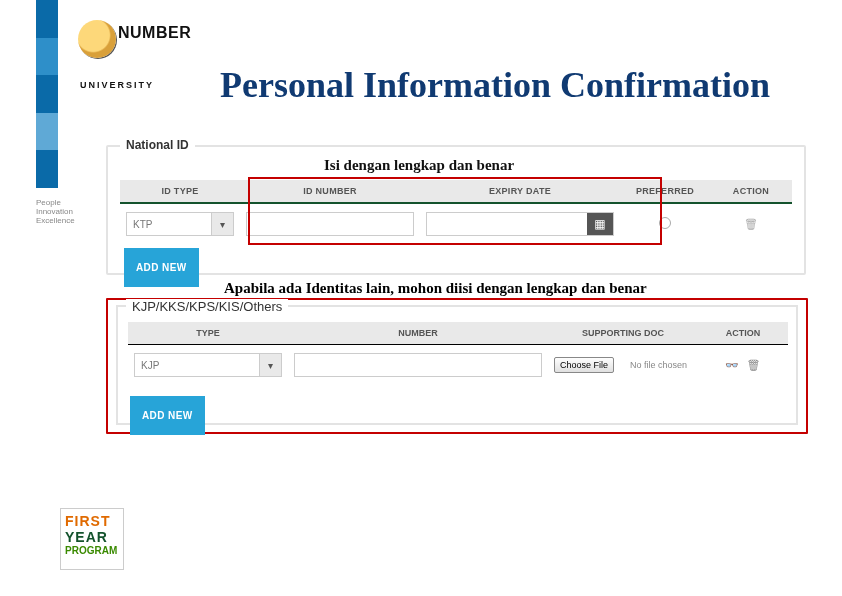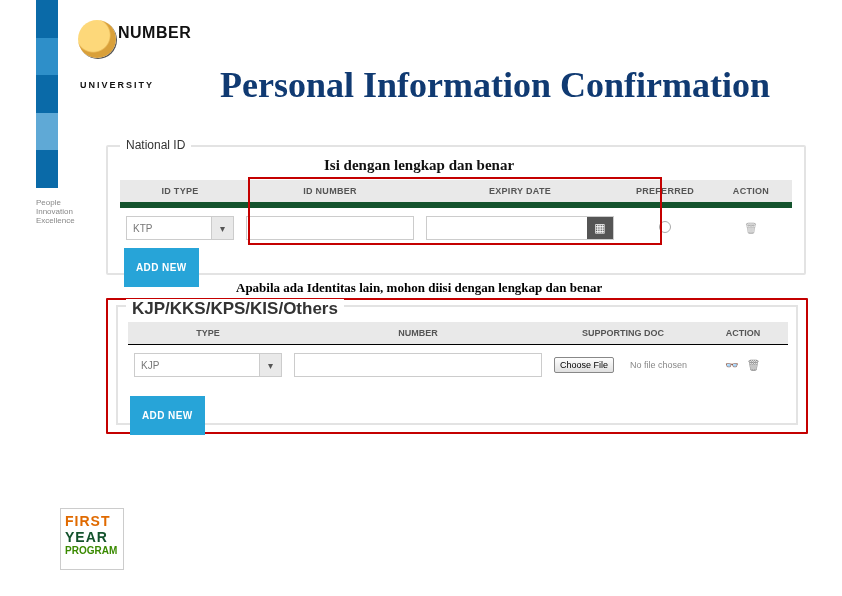--- a/index.html
+++ b/index.html
@@ -56,21 +56,21 @@
     left: 106px; top: 145px;
     width: 700px; height: 130px;
     border: 2px solid #e3e3e3;
     border-radius: 2px;
   }
   .legend1 {
     position: absolute;
     left: 120px; top: 138px;
     background: #fff;
     padding: 0 6px;
-    font-weight: 400;
+    font-weight: 700;
     font-size: 12px;
     color: #333;
   }
   .note1 {
     position: absolute;
     left: 324px; top: 157px;
     font-family: "Times New Roman", Times, serif;
     font-size: 15px; font-weight: 700;
     color: #111;
     text-align: right;
@@ -89,21 +89,21 @@
     border-collapse: collapse;
   }
   .tbl1 th {
     background: #e9e9e9;
     font-size: 9px;
     font-weight: 800;
     color: #555;
     letter-spacing: 0.3px;
     padding: 6px 4px;
     text-align: center;
-    border-bottom: 6px solid #14532d;
+    border-bottom: 2px solid #14532d;
   }
   .tbl1 td {
     padding: 8px 6px;
     font-size: 11px;
   }
   .selectish {
     display: flex; align-items: center;
     border: 1px solid #ccc;
     height: 24px;
     background: #fff;
@@ -144,45 +144,45 @@
     letter-spacing: 0.4px;
     padding: 14px 12px;
     border: none;
     cursor: pointer;
   }
   .addnew1 { left: 124px; top: 248px; }
 
   
   .note2 {
     position: absolute;
-    left: 236px; top: 280px;
+    left: 224px; top: 280px;
     font-family: "Times New Roman", Times, serif;
-    font-size: 13px; font-weight: 700;
+    font-size: 15px; font-weight: 700;
     color: #000;
   }
   .redbox2 {
     position: absolute;
     left: 106px; top: 298px;
     width: 702px; height: 136px;
     border: 2px solid #c40000;
     border-radius: 1px;
   }
   .fieldset2 {
     position: absolute;
     left: 116px; top: 305px;
     width: 682px; height: 120px;
     border: 2px solid #e3e3e3;
   }
   .legend2 {
     position: absolute;
     left: 126px; top: 299px;
     background: #fff;
     padding: 0 6px;
-    font-weight: 700;
-    font-size: 17px;
+    font-weight: 400;
+    font-size: 13px;
     color: #333;
   }
   .tbl2 {
     position: absolute;
     left: 128px; top: 322px;
     width: 660px;
     border-collapse: collapse;
   }
   .tbl2 th {
     background: #e9e9e9;

